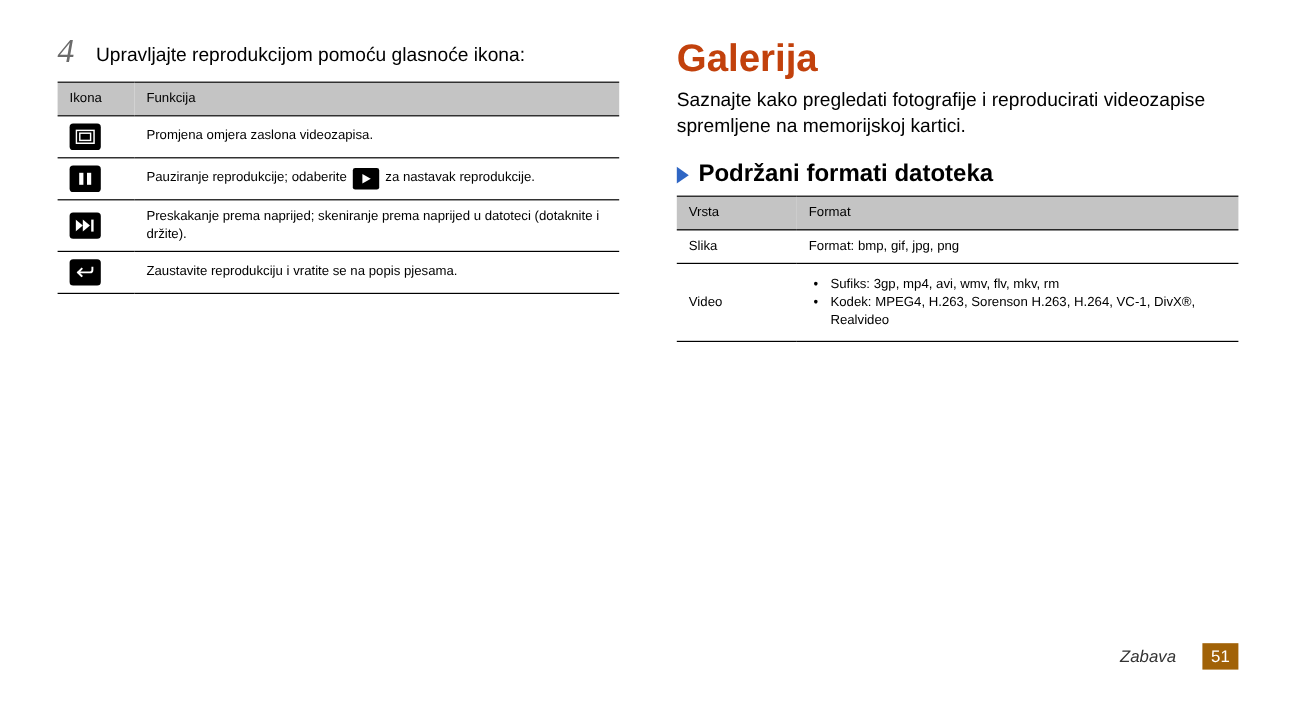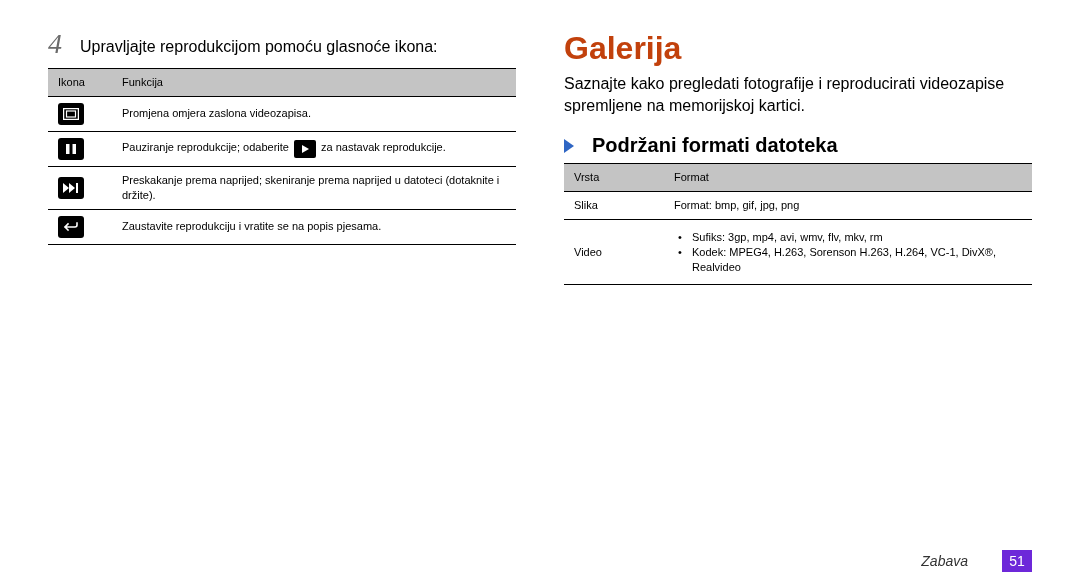--- a/index.html
+++ b/index.html
@@ -75,57 +75,56 @@
     margin-bottom: 6px;
   }
   p.intro { font-size: 16px; line-height: 1.35; margin-bottom: 18px; }
 
   h2.sub-title {
     font-size: 20px;
     font-weight: 700;
     margin-bottom: 6px;
     display: flex;
     align-items: center;
-    gap: 18px;
+    gap: 8px;
   }
   .chev {
     display: inline-block;
     width: 0; height: 0;
     border-top: 7px solid transparent;
     border-bottom: 7px solid transparent;
     border-left: 10px solid #2f66c4;
   }
 
   ul.bullets { list-style: none; padding: 0; margin: 4px; }
   ul.bullets li { position: relative; padding-left: 14px; }
   ul.bullets li::before {
     content: "•";
     position: absolute;
     left: 0; top: 0;
   }
 
   .footer {
     position: absolute;
     right: 48px;
-    bottom: 14px;
+    bottom: 28px;
     display: flex;
     align-items: center;
-    gap: 10px;
+    gap: 22px;
     font-size: 14px;
   }
   .footer .section-name { font-style: italic; color: #333; }
   .footer .page-badge {
     display: inline-flex;
     align-items: center; justify-content: center;
     min-width: 30px; height: 22px;
     padding: 0 6px;
-    background: #6d28d9;
+    background: #a16207;
     color: #fff;
     font-style: normal;
-    margin-left: 24px;
   }
 </style>
 </head>
 <body>
 
 <div class="page">
 
   <div class="col">
     <div class="step-line">
       <div class="step-num">4</div>

